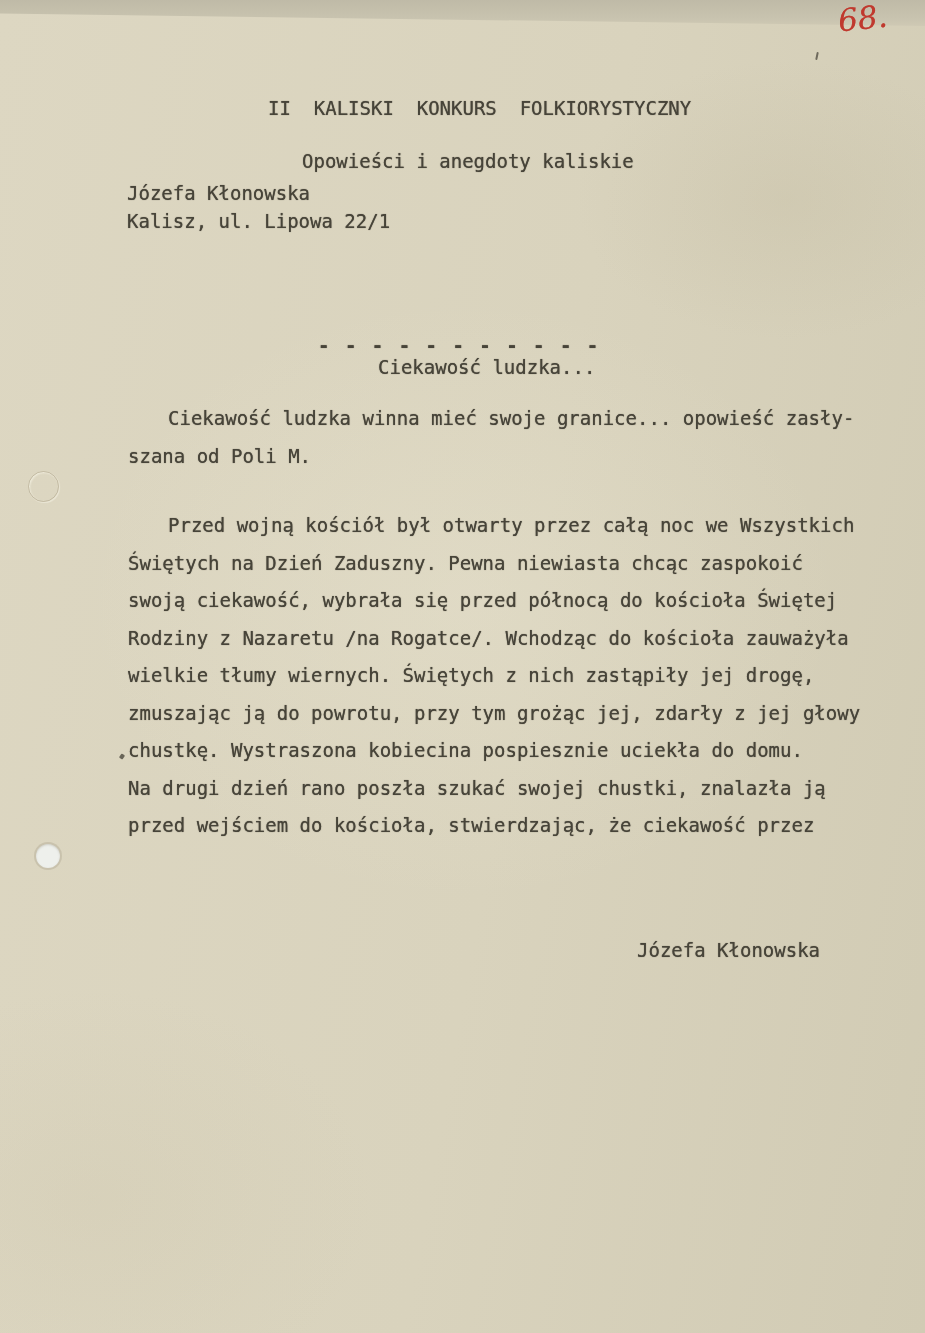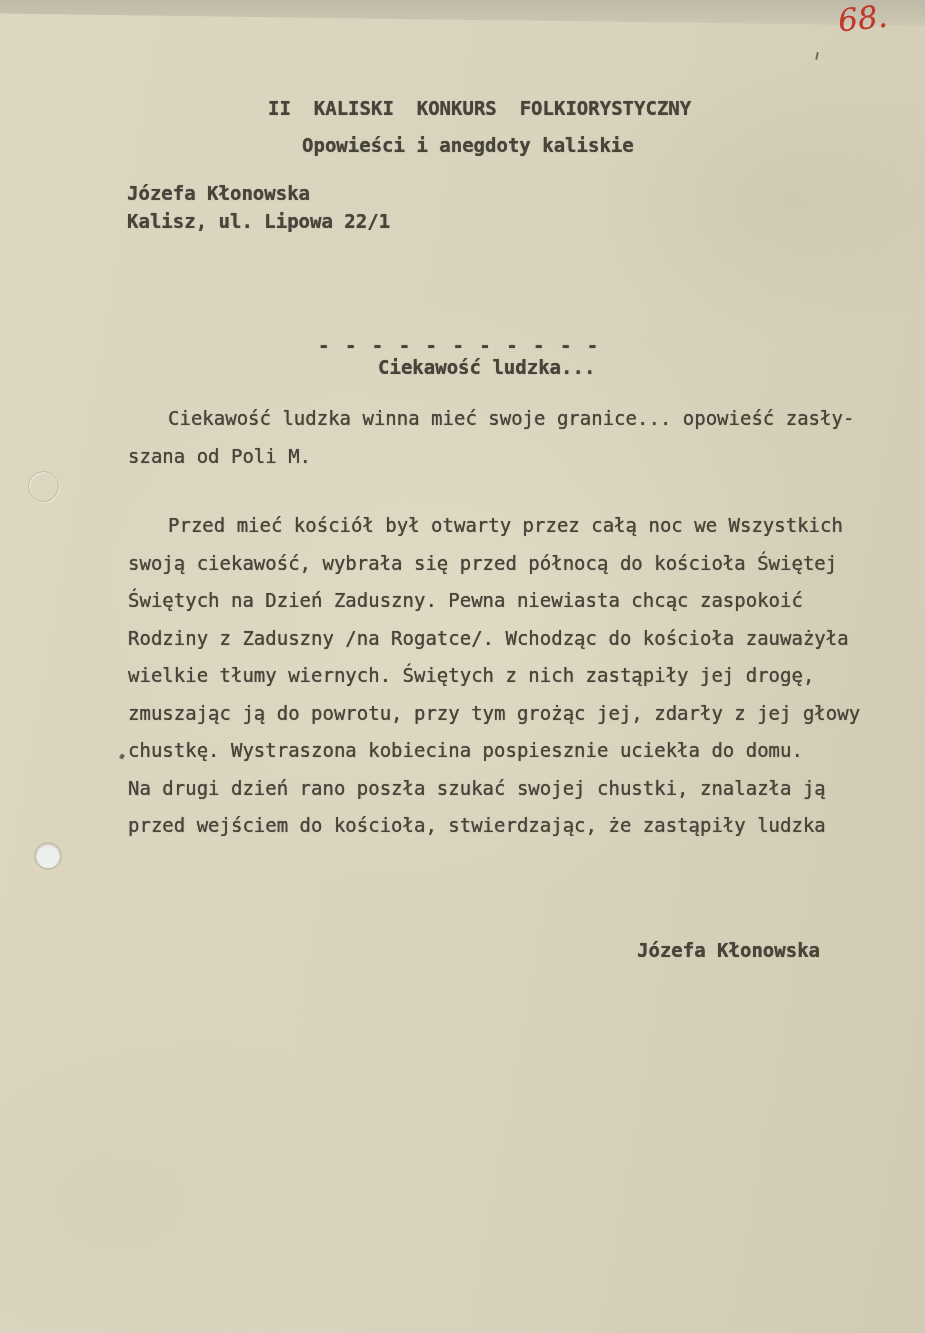--- a/index.html
+++ b/index.html
@@ -23,33 +23,32 @@
     background:linear-gradient(180deg,#bfbaa7 0%,#c8c3af 70%,#cfc9b4 100%);
     clip-path:polygon(0 0, 100% 0, 100% 100%, 0 52%);
   }
   .typed{
     position:absolute;
     color:#474439;
     font-size:19px;
     line-height:19px;
     white-space:pre;
     text-shadow:0 0 0.9px rgba(62,58,48,0.85);
-    font-weight:bold;
   }
   .page-number{
     position:absolute;left:838px;top:0px;
     font-family:"DejaVu Serif", serif;
     font-style:italic;
     font-size:31px;
     color:#c0392e;
     transform:rotate(-6deg);
     text-shadow:0 0 0.6px rgba(192,57,46,0.7);
   }
   .heading-1{left:268px;top:99px;}
-  .heading-2{left:302px;top:136px;}
+  .heading-2{left:302px;top:152px;}
   .author-name{left:127px;top:184px;}
   .author-address{left:127px;top:212px;}
   .story-title{left:378px;top:314px;margin-top:44px;}
   .title-underline{
     left:318px;top:336px;
     font-weight:bold;
     letter-spacing:2px;
   }
   .para{
     position:absolute;
@@ -109,29 +108,29 @@
   <div class="typed title-underline">- - - - - - - - - - -</div>
 
   <div class="para para-1">
     <div class="body-line">Ciekawość ludzka winna mieć swoje granice... opowieść zasły-</div>
     <div class="body-line">szana od Poli M.</div>
   </div>
 
   <div class="hole-embossed"></div>
 
   <div class="para para-2">
-    <div class="body-line">Przed mieć kościół był otwarty przez całą noc we Wszystkich</div>
+    <div class="body-line">Przed wojną kościół był otwarty przez całą noc we Wszystkich</div>
+    <div class="body-line">Świętych na Dzień Zaduszny. Pewna niewiasta chcąc zaspokoić</div>
     <div class="body-line">swoją ciekawość, wybrała się przed północą do kościoła Świętej</div>
-    <div class="body-line">Świętych na Dzień Zaduszny. Pewna niewiasta chcąc zaspokoić</div>
-    <div class="body-line">Rodziny z Zaduszny /na Rogatce/. Wchodząc do kościoła zauważyła</div>
+    <div class="body-line">Rodziny z Nazaretu /na Rogatce/. Wchodząc do kościoła zauważyła</div>
     <div class="body-line">wielkie tłumy wiernych. Świętych z nich zastąpiły jej drogę,</div>
     <div class="body-line">zmuszając ją do powrotu, przy tym grożąc jej, zdarły z jej głowy</div>
     <div class="body-line">chustkę. Wystraszona kobiecina pospiesznie uciekła do domu.</div>
     <div class="body-line">Na drugi dzień rano poszła szukać swojej chustki, znalazła ją</div>
-    <div class="body-line">przed wejściem do kościoła, stwierdzając, że zastąpiły ludzka</div>
+    <div class="body-line">przed wejściem do kościoła, stwierdzając, że ciekawość przez</div>
   </div>
 
   <div class="speck speck-margin-dot"></div>
   <div class="hole-punched"></div>
 
   <div class="typed signature">Józefa Kłonowska</div>
 
 </div>
 
 </body></html>

